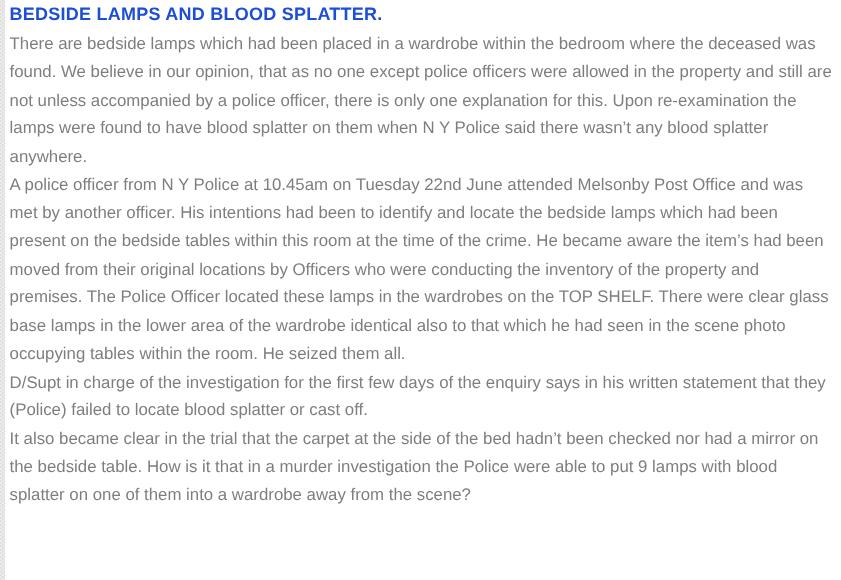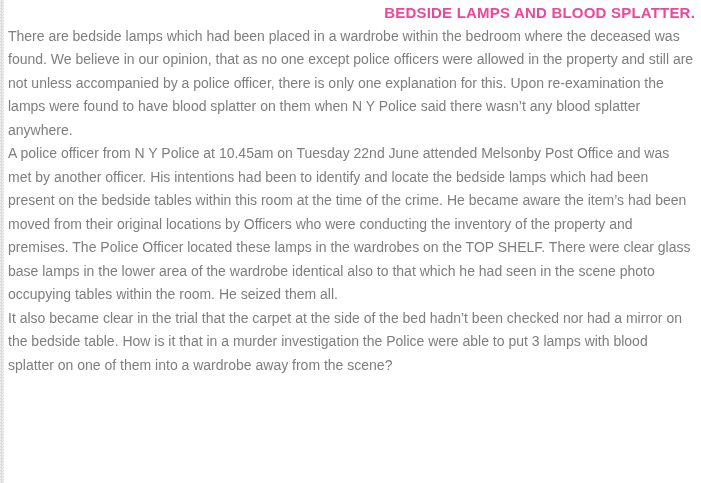--- a/index.html
+++ b/index.html
@@ -30,31 +30,31 @@
     font-size: 14px;
     line-height: 23.5px;
     color: #7e7e7e;
     -webkit-font-smoothing: antialiased;
   }
   .article-heading {
     margin: 0;
     font-size: 15px;
     line-height: 23.5px;
     font-weight: bold;
-    color: #ec4899;
+    color: #1d4ed8;
     letter-spacing: 0.2px;
-    text-align: right;
   }
   .content p {
     margin: 0;
   }
 </style>
 </head>
 <body>
 
 <div class="edge-strip"></div>
 
 <article class="content">
   <h1 class="article-heading">BEDSIDE LAMPS AND BLOOD SPLATTER.</h1>
   <p>There are bedside lamps which had been placed in a wardrobe within the bedroom where the deceased was found. We believe in our opinion, that as no one except police officers were allowed in the property and still are not unless accompanied by a police officer, there is only one explanation for this. Upon re-examination the lamps were found to have blood splatter on them when N Y Police said there wasn’t any blood splatter anywhere.</p>
   <p>A police officer from N Y Police at 10.45am on Tuesday 22nd June attended Melsonby Post Office and was met by another officer. His intentions had been to identify and locate the bedside lamps which had been present on the bedside tables within this room at the time of the crime. He became aware the item’s had been moved from their original locations by Officers who were conducting the inventory of the property and premises. The Police Officer located these lamps in the wardrobes on the TOP SHELF. There were clear glass base lamps in the lower area of the wardrobe identical also to that which he had seen in the scene photo occupying tables within the room. He seized them all.</p>
-  <p>It also became clear in the trial that the carpet at the side of the bed hadn’t been checked nor had a mirror on the bedside table. How is it that in a murder investigation the Police were able to put 3 lamps with blood splatter on one of them into a wardrobe away from the scene?</p>
+  <p>D/Supt in charge of the investigation for the first few days of the enquiry says in his written statement that they (Police) failed to locate blood splatter or cast off.</p>
+  <p>It also became clear in the trial that the carpet at the side of the bed hadn’t been checked nor had a mirror on the bedside table. How is it that in a murder investigation the Police were able to put 9 lamps with blood splatter on one of them into a wardrobe away from the scene?</p>
 </article>
 
 </body></html>

